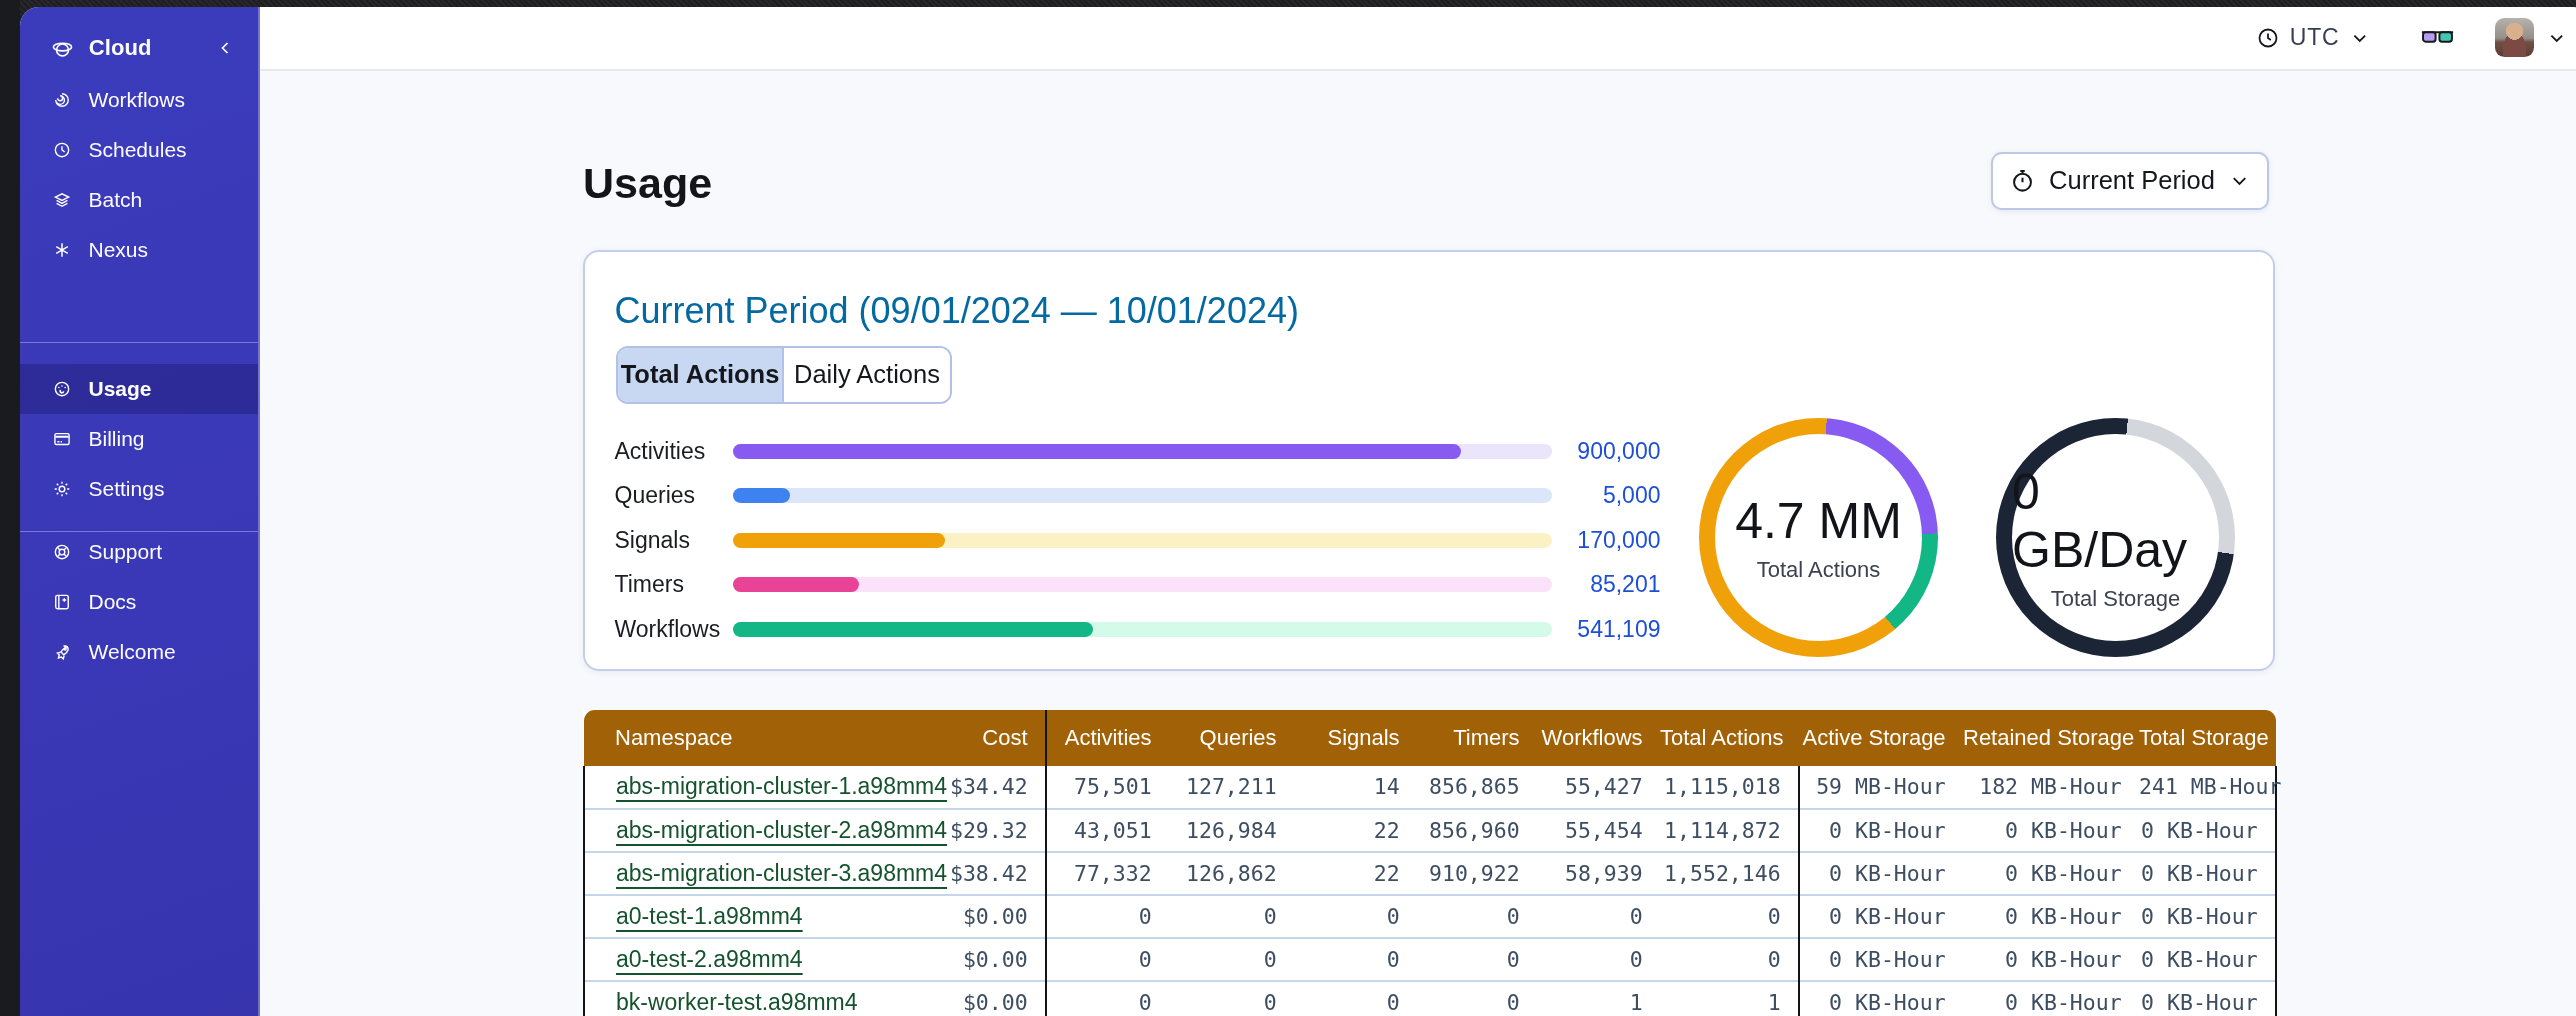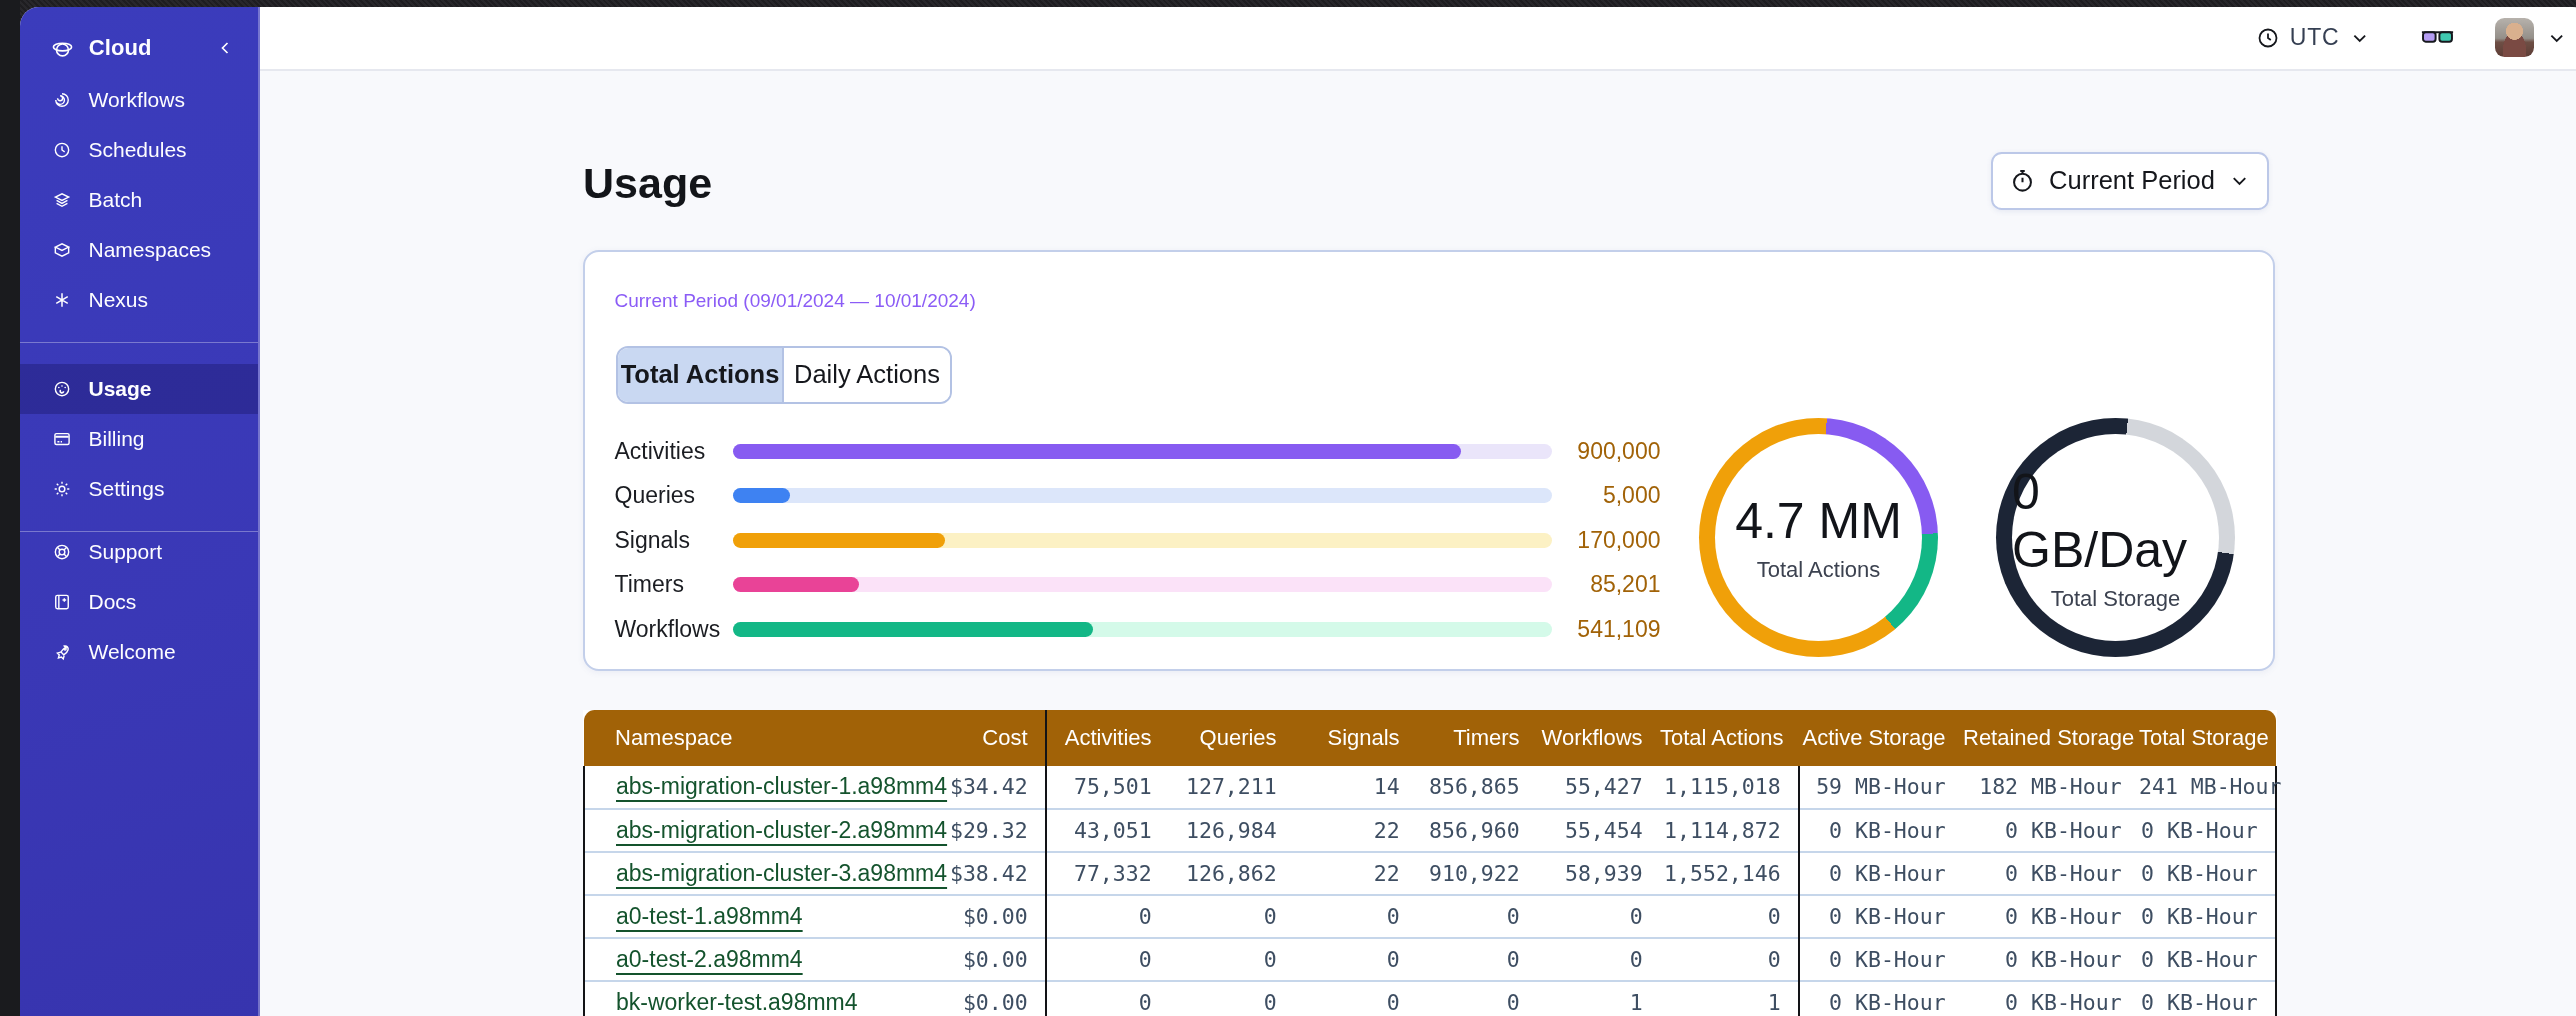--- a/index.html
+++ b/index.html
@@ -44,33 +44,33 @@
   
   #page-title { position:absolute; left:563px; top:152px; font-size:43px; font-weight:600; color:#131519; }
   #period-btn { position:absolute; left:1971px; top:145px; width:278px; height:58px; background:#fff;
     border:2px solid #BCC8E8; border-radius:10.7px; display:flex; align-items:center; justify-content:center;
     gap:13.4px; cursor:pointer; box-shadow:0 1.3px 5.4px rgba(84,104,166,.10); }
   #period-btn .pb-label { font-size:25.5px; font-weight:500; color:#15171C; }
 
   
   #usage-card { position:absolute; left:563px; top:243px; width:1692px; height:421px; background:#fff;
     border:2px solid #C3CFEA; border-radius:16px; box-shadow:0 1.3px 6.7px rgba(84,104,166,.08); }
-  .card-title { position:absolute; left:29.5px; top:38px; font-size:19px; font-weight:500; color:#8b5cf6; }
+  .card-title { position:absolute; left:29.5px; top:38px; font-size:36px; font-weight:500; color:#0369a1; }
   .tab-group { position:absolute; left:31px; top:94px; height:58px; display:flex;
     border:2px solid #B3C2E4; border-radius:12px; overflow:hidden; background:#fff; }
   .tab { width:166px; display:flex; align-items:center; justify-content:center; font-size:25.5px;
     color:#15171C; cursor:pointer; background:#fff; }
   .tab.active { background:#C9D8F2; font-weight:600; border-right:2px solid #B3C2E4; }
 
   
   .bar-row { position:absolute; left:29.5px; height:29.5px; width:1046px; }
   .bar-label { position:absolute; left:0; top:0; line-height:29.5px; font-size:23px; color:#1B1D22; }
   .bar-track { position:absolute; left:118px; top:7.4px; width:819px; height:14.8px; border-radius:7.4px; }
   .bar-fill { position:absolute; left:0; top:0; height:14.8px; border-radius:7.4px; }
-  .bar-value { position:absolute; right:0; top:0; line-height:29.5px; font-size:23px; color:#a16207; text-align:right; width:107px; }
+  .bar-value { position:absolute; right:0; top:0; line-height:29.5px; font-size:23px; color:#1d4ed8; text-align:right; width:107px; }
 
   
   .donut { position:absolute; top:166px; width:239px; height:239px; border-radius:50%; }
   .donut .hole { position:absolute; left:16px; top:16px; right:16px; bottom:16px; border-radius:50%;
     background:#fff; display:flex; flex-direction:column; align-items:center; justify-content:center; gap:6.7px; }
   .donut .d-value { font-size:50px; font-weight:400; color:#121419; }
   .donut .d-sub { font-size:22px; color:#3C4250; }
   #donut-actions { left:1114px; }
   #donut-storage { left:1411px; }
 
@@ -139,29 +139,20 @@
       </div>
       <div class="sb-item">
         <span class="icon">
           <svg width="20" height="20" viewBox="0 0 24 24" fill="none" stroke="#fff" stroke-width="1.7">
                 <path d="M4 8.5L12 4.5l8 4-8 4z"></path>
                 <path d="M5.5 12.5L12 16l6.5-3.5"></path>
                 <path d="M5.5 16L12 19.5 18.5 16"></path>
               </svg>
         </span>
         <span class="lbl">Batch</span>
-      </div>
-      <div class="sb-item">
-        <span class="icon">
-          <svg width="20" height="20" viewBox="0 0 24 24" fill="none" stroke="#fff" stroke-width="1.7">
-                <path d="M4 8.5l8-4 8 4-8 4-8-4z"></path>
-                <path d="M4 8.5v7l8 4 8-4v-7"></path>
-              </svg>
-        </span>
-        <span class="lbl">Namespaces</span>
       </div>
       <div class="sb-item">
         <span class="icon">
           <svg width="20" height="20" viewBox="0 0 24 24" fill="none" stroke="#fff" stroke-width="1.8">
                 <path d="M12 4v16M5.1 8l13.8 8M18.9 8L5.1 16"></path>
               </svg>
         </span>
         <span class="lbl">Nexus</span>
       </div>
     </div>

